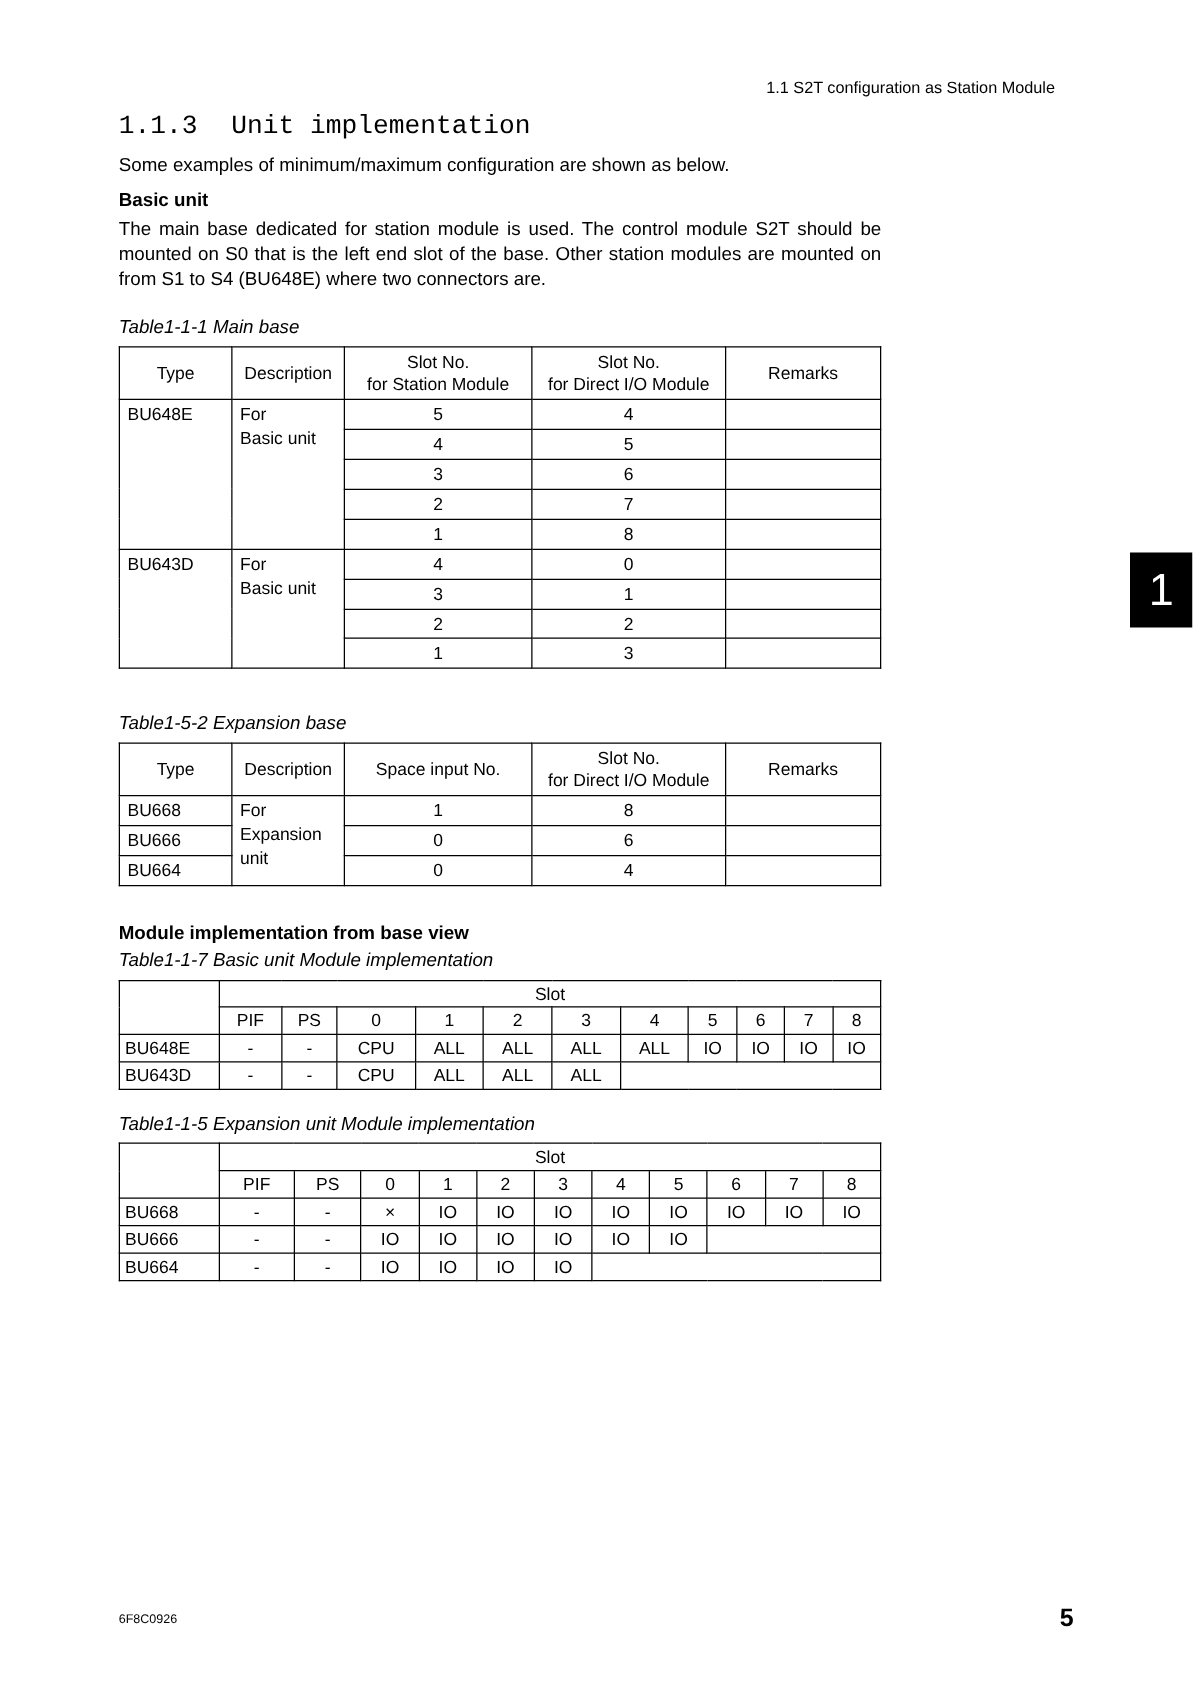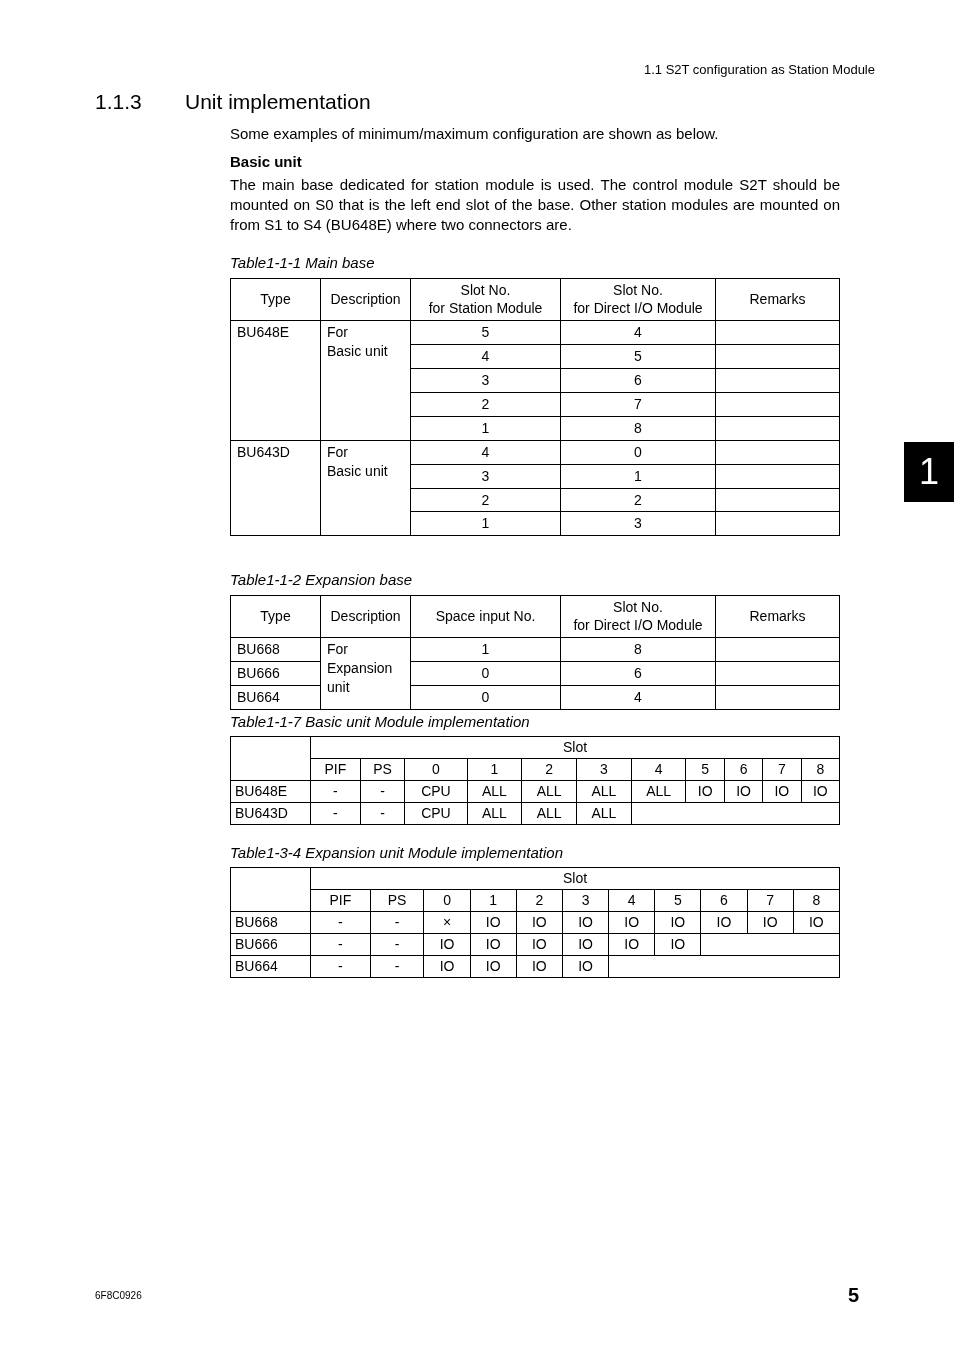--- a/index.html
+++ b/index.html
@@ -1,22 +1,22 @@
 <!DOCTYPE html>
 <html><head>
 <meta charset="utf-8">
 <style>
   * { box-sizing: border-box; margin: 0; padding: 0; }
   html, body { width: 954px; height: 1351px; background: #fff; font-family: Arial, Helvetica, sans-serif; color: #000; }
   .page { position: relative; width: 954px; height: 1351px; padding: 60px 95px 50px 95px; }
-  .header-right { position: absolute; top: 62px; right: 79px; font-size: 13px; }
-  .section-row { display: flex; align-items: flex-end; margin-top: 30px; margin-bottom: 10px; }
+  .header-right { position: absolute; top: 62px; right: 110px; font-size: 13px; }
+  .section-row { display: flex; align-items: flex-end; margin-top: 30px; margin-bottom: 10px; font-family: Liberation Mono, monospace; }
   .sec-num { font-size: 21px; width: 90px; }
   .sec-title { font-size: 21px; }
-  .body { margin-left: 135px; width: 610px; font-size: 15px; line-height: 1.35; }
+  .body { width: 610px; font-size: 15px; line-height: 1.35; }
   .para { margin-bottom: 6px; text-align: justify; }
   .bold { font-weight: bold; margin-top: 8px; margin-bottom: 2px; }
   .tab-caption { margin-top: 18px; margin-bottom: 4px; font-size: 15px; font-style: italic; }
   table { border-collapse: collapse; font-size: 14px; width: 100%; border-radius: 22px; }
   th, td { border: 1px solid #000; padding: 2px 6px; vertical-align: middle; text-align: center; }
   th { font-weight: normal; }
   .tleft { text-align: left; }
   .chapter-tab { position: absolute; right: 0; top: 442px; width: 50px; height: 60px; background: #000; color: #fff; display: flex; align-items: center; justify-content: center; font-size: 36px; font-family: Arial, sans-serif; }
   .footer-left { position: absolute; left: 95px; bottom: 50px; font-size: 10px; }
   .footer-right { position: absolute; right: 95px; bottom: 44px; font-size: 20px; font-weight: bold; }
@@ -112,21 +112,21 @@
           </tr>
           <tr>
             <td>1</td>
             <td>3</td>
             <td></td>
           </tr>
         </tbody>
     </table>
 
     <div class="exp-sec">
-      <div class="tab-caption" style="margin-top:2px">Table1-1-2  Expansion base</div>
+      <div class="tab-caption" style="margin-top:2px">Table1-5-2  Expansion base</div>
       <table>
         <colgroup>
             <col style="width:90px">
             <col style="width:90px">
             <col style="width:150px">
             <col style="width:155px">
             <col>
           </colgroup>
         <thead>
           <tr>
@@ -157,20 +157,21 @@
             <tr>
               <td class="tleft">BU664</td>
               <td>0</td>
               <td>4</td>
               <td></td>
             </tr>
           </tbody>
       </table>
     </div>
 
+    <div class="bold" style="margin-top:28px">Module implementation from base view</div>
 
     <div class="tab-caption" style="margin-top:2px">Table1-1-7  Basic unit Module implementation</div>
     <table class="slot-table" id="t3">
         <thead>
           <tr>
             <th rowspan="2" class="firstcol"></th>
             <th colspan="11">Slot</th>
           </tr>
           <tr>
             <th>PIF</th>
@@ -207,21 +208,21 @@
             <td>-</td>
             <td>CPU</td>
             <td>ALL</td>
             <td>ALL</td>
             <td>ALL</td>
             <td colspan="5"></td>
           </tr>
         </tbody>
       </table>
 
-    <div class="tab-caption">Table1-3-4  Expansion unit Module implementation</div>
+    <div class="tab-caption">Table1-1-5  Expansion unit Module implementation</div>
     <table class="slot-table" id="t4">
         <thead>
           <tr>
             <th rowspan="2" class="firstcol"></th>
             <th colspan="11">Slot</th>
           </tr>
           <tr>
             <th>PIF</th>
             <th>PS</th>
             <th>0</th>

